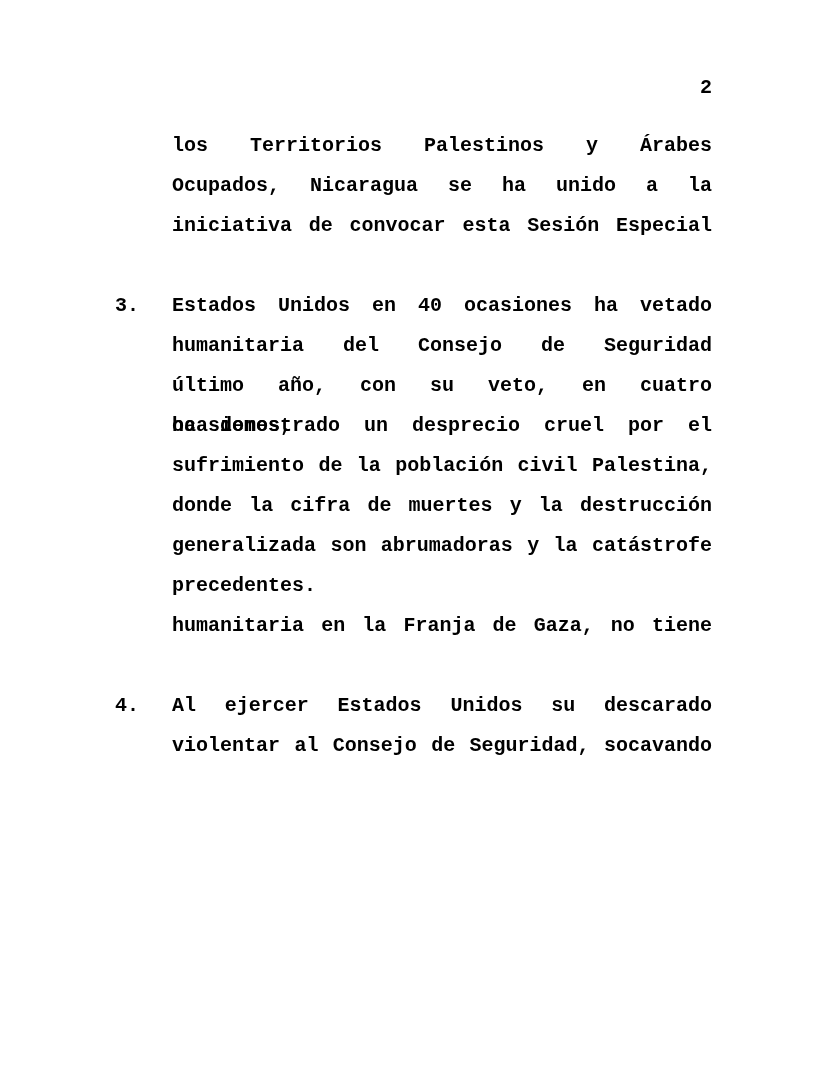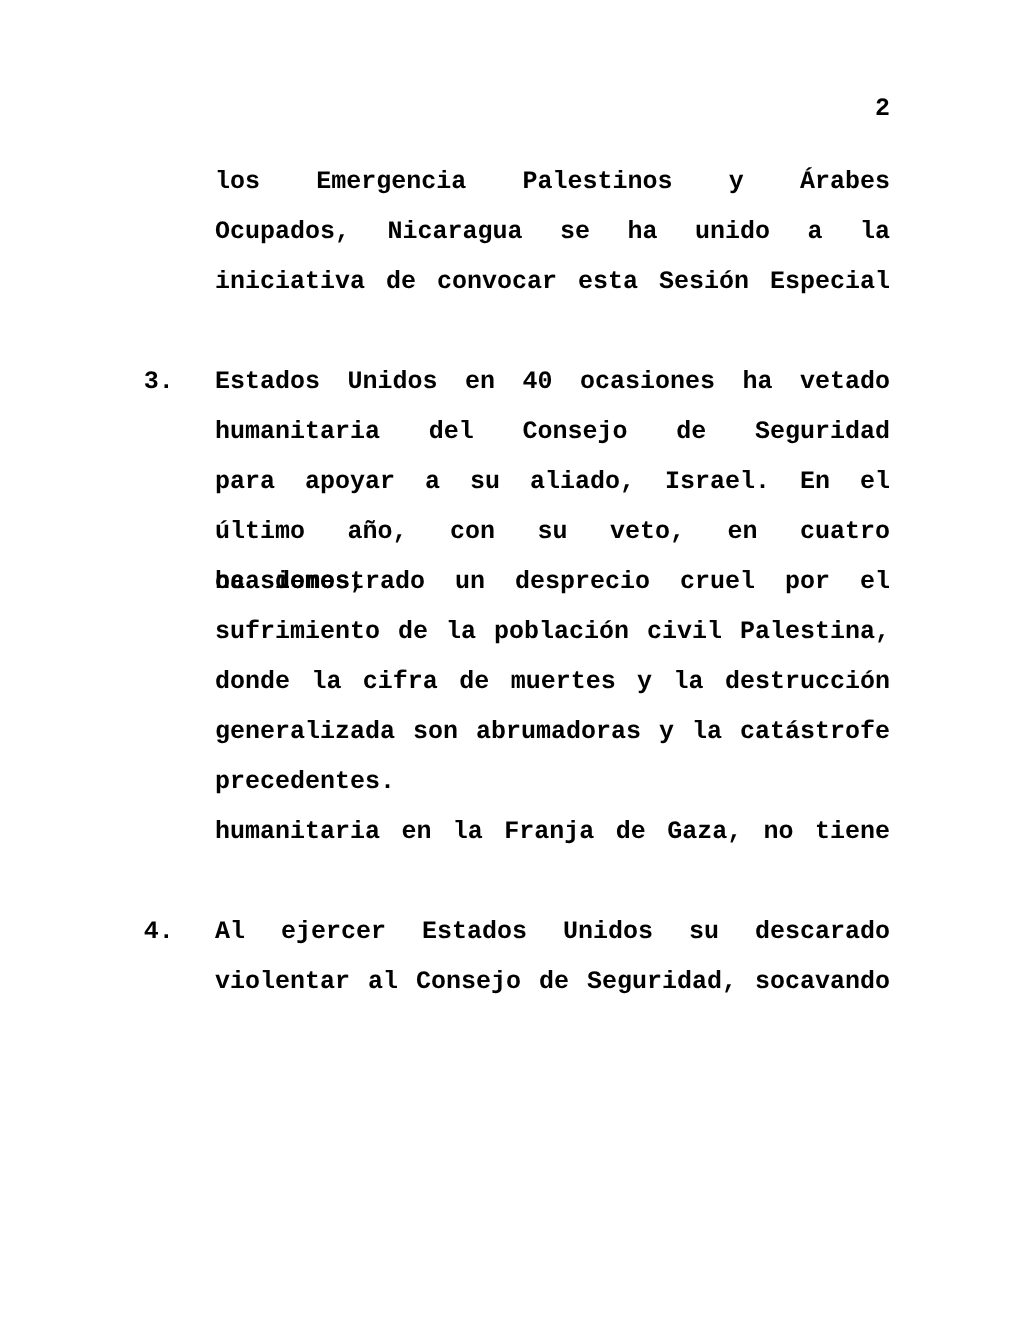--- a/index.html
+++ b/index.html
@@ -61,31 +61,30 @@
 </style>
 </head>
 <body>
 
 <div class="page">
   <div class="page-number">2</div>
   <div class="content" id="content">
       <div class="para">
         <div class="marker"></div>
         <div class="body-col">
-          <div class="text-line">los Emergencia Palestinos y Árabes</div>
+          <div class="text-line">los Territorios Palestinos y Árabes</div>
           <div class="text-line">Ocupados, Nicaragua se ha unido a la</div>
           <div class="text-line">iniciativa de convocar esta Sesión Especial</div>
         </div>
       </div>
       <div class="para">
         <div class="marker">3.</div>
         <div class="body-col">
           <div class="text-line">Estados Unidos en 40 ocasiones ha vetado</div>
           <div class="text-line">humanitaria del Consejo de Seguridad</div>
-          <div class="text-line">para apoyar a su aliado, Israel. En el</div>
           <div class="text-line">último año, con su veto, en cuatro ocasiones,</div>
           <div class="text-line">ha demostrado un desprecio cruel por el</div>
           <div class="text-line">sufrimiento de la población civil Palestina,</div>
           <div class="text-line">donde la cifra de muertes y la destrucción</div>
           <div class="text-line">generalizada son abrumadoras y la catástrofe</div>
           <div class="text-line last">precedentes.</div>
           <div class="text-line">humanitaria en la Franja de Gaza, no tiene</div>
         </div>
       </div>
       <div class="para">

